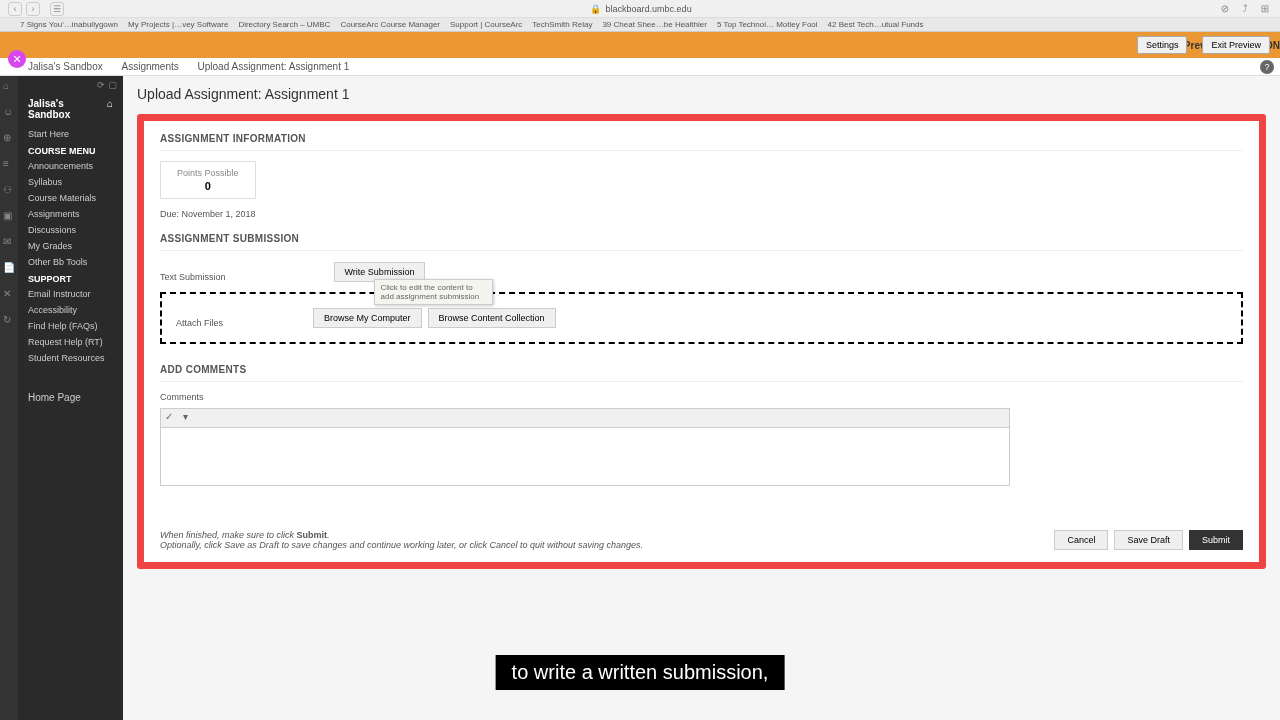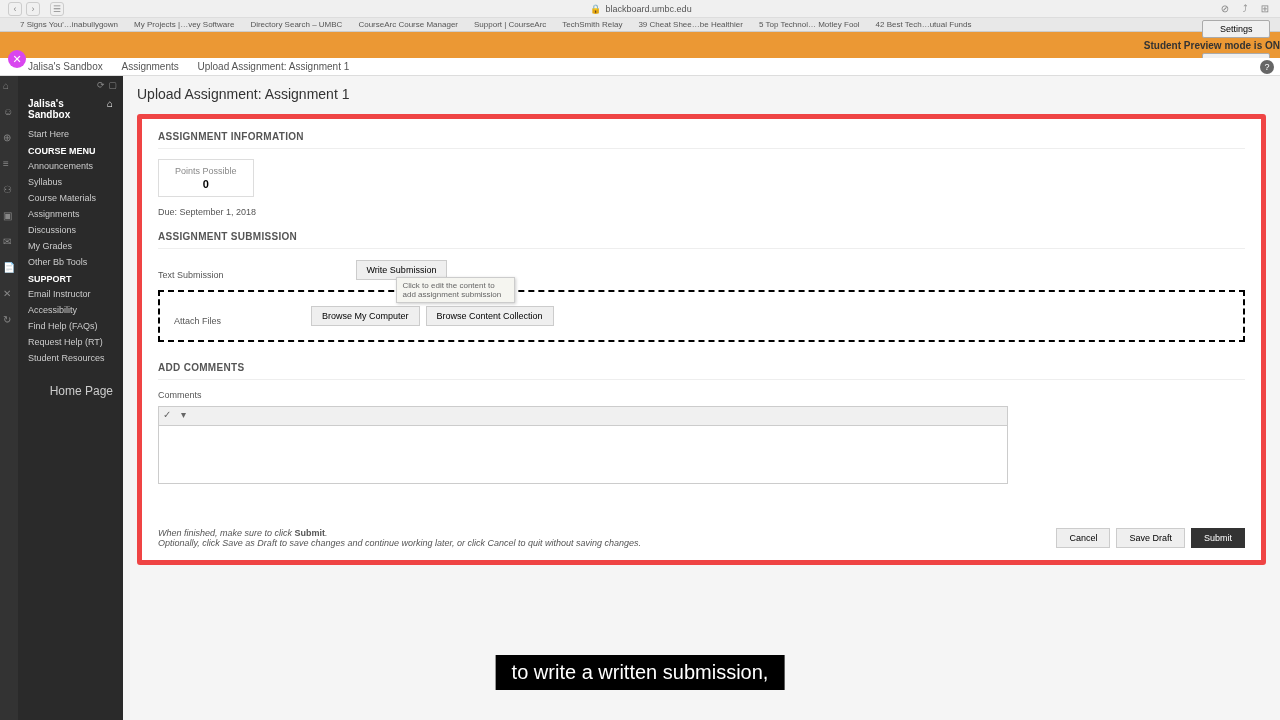--- a/index.html
+++ b/index.html
@@ -7,27 +7,27 @@
 
 
 .browser-chrome { height: 18px; background: #f0f0f0; display: flex; align-items: center; padding: 0 8px; border-bottom: 1px solid #ddd; }
 .browser-nav { display: flex; gap: 4px; align-items: center; }
 .browser-nav .nav-btn { width: 14px; height: 14px; border: 1px solid #ccc; border-radius: 3px; display: flex; align-items: center; justify-content: center; font-size: 9px; color: #888; }
 .browser-url { flex: 1; text-align: center; font-size: 9px; color: #555; display: flex; align-items: center; justify-content: center; gap: 4px; }
 .browser-right { display: flex; gap: 6px; }
 .browser-right .icon { width: 14px; height: 14px; font-size: 10px; color: #888; display: flex; align-items: center; justify-content: center; }
 
 
-.bookmarks { height: 14px; background: #e8e8e8; display: flex; align-items: center; padding-left: 20px; font-size: 8px; color: #555; gap: 16px; border-bottom: 1px solid #ccc; }
+.bookmarks { height: 14px; background: #e8e8e8; display: flex; align-items: center; padding-left: 20px; font-size: 8px; color: #555; gap: 10px; border-bottom: 1px solid #ccc; }
 .bookmarks span { white-space: nowrap; }
 
 
 .preview-banner { height: 26px; background: #eb9834; display: flex; align-items: center; position: relative; }
 .preview-text { flex: 1; text-align: right; font-size: 10px; font-weight: bold; color: #333; padding-left: 44px; }
-.preview-actions { position: absolute; right: 10px; display: flex; gap: 15px; flex-direction: column; }
+.preview-actions { position: absolute; right: 10px; display: flex; gap: 15px; }
 .preview-actions button { font-size: 9px; padding: 3px 8px; border: 1px solid #aaa; background: #f0f0f0; border-radius: 2px; }
 
 
 .pink-x { position: absolute; left: 8px; top: 50px; width: 18px; height: 18px; background: #d946ef; border-radius: 50%; display: flex; align-items: center; justify-content: center; color: white; font-size: 11px; z-index: 100; }
 
 
 .breadcrumb-bar { height: 18px; background: #fff; display: flex; align-items: center; padding-left: 28px; font-size: 10px; color: #555; border-bottom: 1px solid #ddd; position: relative; }
 .breadcrumb-bar .help-icon { position: absolute; right: 6px; width: 14px; height: 14px; background: #666; color: white; border-radius: 50%; font-size: 9px; display: flex; align-items: center; justify-content: center; }
 
 
@@ -37,27 +37,27 @@
 .icon-rail { width: 18px; background: #333; display: flex; flex-direction: column; align-items: center; padding-top: 4px; gap: 14px; }
 .icon-rail .rail-icon { width: 12px; height: 12px; color: #888; font-size: 10px; }
 
 
 .sidebar { width: 105px; background: #2a2a2a; color: #ccc; font-size: 10px; padding-top: 2px; }
 .sidebar-controls { display: flex; justify-content: flex-end; padding: 2px 6px; gap: 4px; }
 .sidebar-controls span { font-size: 9px; color: #888; }
 .sidebar .course-title { font-weight: bold; padding: 6px 10px; color: #fff; display: flex; justify-content: space-between; }
 .sidebar .section-title { font-weight: bold; padding: 4px 10px 2px; color: #fff; font-size: 9px; }
 .sidebar .menu-item { padding: 3px 10px; color: #ccc; font-size: 9px; }
-.sidebar .home-link { padding: 8px 10px; color: #ccc; font-size: 12px; margin-top: 10px; text-align: right; }
+.sidebar .home-link { padding: 8px 10px; color: #ccc; font-size: 10px; margin-top: 18px; }
 
 
 .content { flex: 1; background: #f5f5f5; padding: 10px 14px; overflow-y: auto; }
 .page-title { font-size: 14px; color: #333; margin-bottom: 12px; font-weight: normal; }
 
-.panel { background: #fff; border: 5px solid #ef4444; border-radius: 3px; padding: 12px 16px; margin-bottom: 12px; }
+.panel { background: #fff; border: 7px solid #ef4444; border-radius: 3px; padding: 12px 16px; margin-bottom: 12px; }
 
 .section-header { font-size: 10px; font-weight: bold; color: #555; letter-spacing: 0.3px; padding-bottom: 6px; border-bottom: 1px solid #eee; margin-bottom: 10px; }
 
 .points-box { display: inline-block; border: 1px solid #ddd; padding: 6px 16px; text-align: center; margin-bottom: 10px; }
 .points-box .label { font-size: 9px; color: #888; margin-bottom: 2px; }
 .points-box .value { font-size: 11px; font-weight: bold; }
 
 .due-date { font-size: 9px; color: #555; margin-bottom: 14px; }
 
 .text-submission-row { display: flex; align-items: flex-end; gap: 108px; margin-bottom: 10px; position: relative; }
@@ -181,27 +181,27 @@
   <div class="content">
     <h1 class="page-title">Upload Assignment: Assignment 1</h1>
 
     <div class="panel">
       
       <div class="section-header">ASSIGNMENT INFORMATION</div>
       <div class="points-box">
         <div class="label">Points Possible</div>
         <div class="value">0</div>
       </div>
-      <div class="due-date">Due: September 1, 2018</div>
+      <div class="due-date">Due: November 1, 2018</div>
 
       
       <div class="section-header">ASSIGNMENT SUBMISSION</div>
       <div class="text-submission-row">
         <span class="field-label">Text Submission</span>
-        <div style="position:relative;margin-left:24px;">
+        <div style="position:relative;">
           <button class="write-btn">Write Submission</button>
           <div class="tooltip">Click to edit the content to add assignment submission</div>
         </div>
       </div>
 
       <div class="dashed-box">
         <span class="field-label">Attach Files</span>
         <div class="attach-buttons">
           <button>Browse My Computer</button>
           <button>Browse Content Collection</button>

